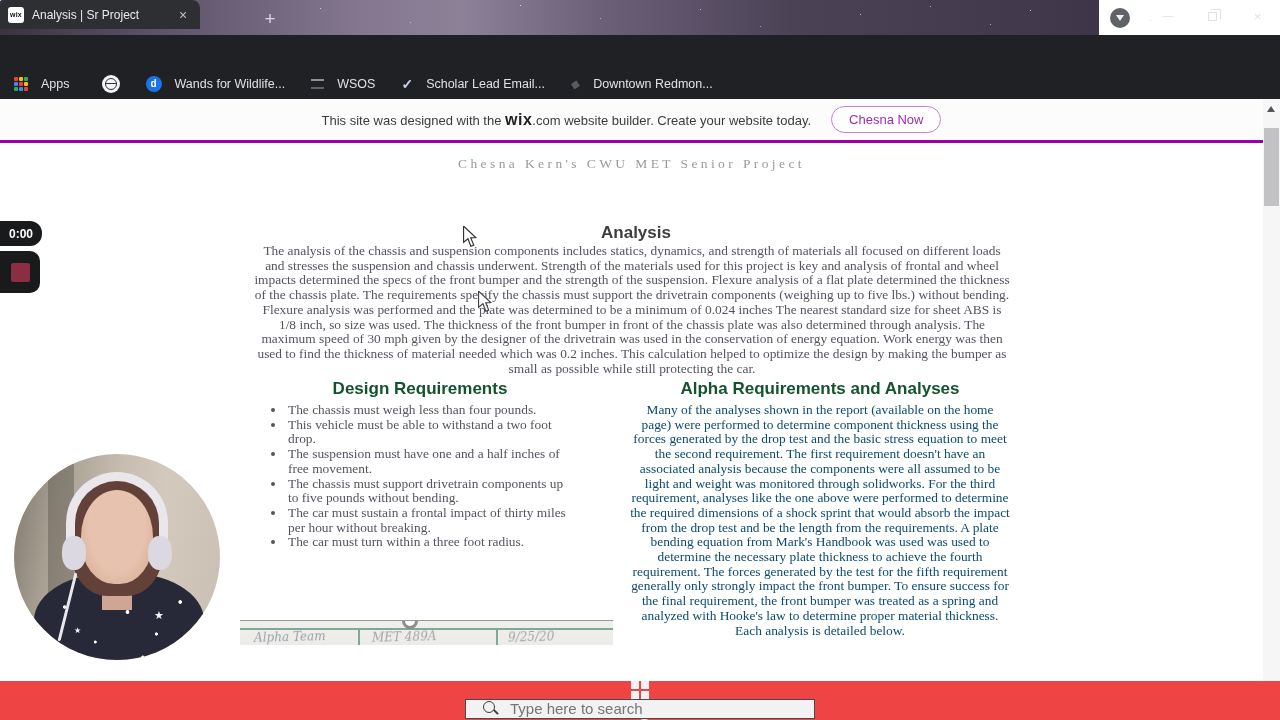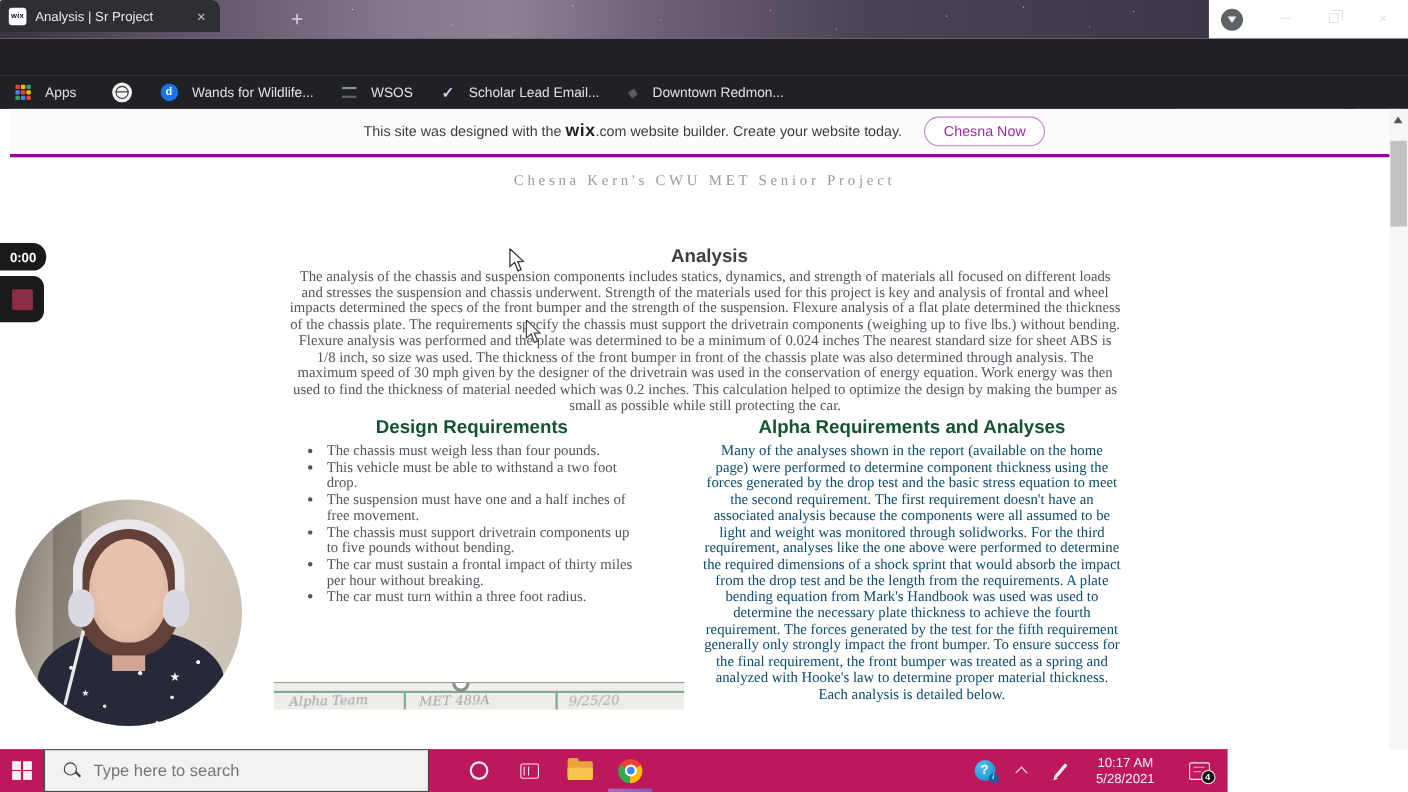--- a/index.html
+++ b/index.html
@@ -62,21 +62,21 @@
   .appsgrid i { border-radius:1px; }
   .globe { width:18px; height:18px; border-radius:50%; background:#f1f3f4; position:relative; margin-left:6px; }
   .globe:before { content:""; position:absolute; inset:3px; border:1.2px solid #333; border-radius:50%; }
   .globe:after { content:""; position:absolute; left:3px; right:3px; top:8px; height:1.2px; background:#333; }
   .bmdot-blue { width:16px; height:16px; border-radius:50%; background:#1a73e8; color:#fff; font-size:10px; font-weight:bold; text-align:center; line-height:16px; }
   .bm-wsos { width:13px; height:10px; border-top:2px solid #8d9096; border-bottom:2px solid #5f6369; }
   .bm-check { color:#c7d2ec; font-size:14px; font-weight:bold; }
   .bm-diamond { color:#595a63; font-size:12px; transform:rotate(12deg); display:inline-block; }
 
   
-  .page { left:9px; top:99px; width:1263px; height:546px; background:#fff; overflow:hidden; }
+  .page { left:0; top:99px; width:1263px; height:546px; background:#fff; overflow:hidden; }
   .banner { left:0; top:0; width:1263px; height:41px; background:#fcfcfc; display:flex; align-items:center; justify-content:center; }
   .banner-text { font-size:13px; color:#3c3c3c; }
   .wix-logo { font-weight:bold; font-size:16px; color:#222; letter-spacing:.5px; }
   .startnow { margin-left:20px; border:1px solid #c77fd2; color:#9d2baa; border-radius:16px; padding:5px 17px; font-size:13px; background:#fff; }
   .magenta-line { left:0; top:41px; width:1263px; height:2.5px; background:#9b00a5; }
   .site-title { left:0; top:57px; width:1263px; text-align:center; font-family:"Liberation Serif", serif;
                 font-size:13.5px; letter-spacing:3.4px; color:#9a9a9a; }
   .h-analysis { left:0; top:124px; width:1272px; text-align:center; font-size:17px; font-weight:bold; color:#3e3e3e; }
   .intro { left:254px; top:145px; width:756px; text-align:center; font-family:"Liberation Serif", serif;
            font-size:13.4px; line-height:14.7px; color:#545460; }
@@ -133,21 +133,21 @@
     background:radial-gradient(ellipse at 50% 38%, #e7c2ae 0 55%, #d3a78f 100%); border-radius:50% 50% 46% 46%; }
   .wc-hpband { position:absolute; left:52px; top:18px; width:102px; height:80px; border:9px solid #e9e7ec;
     border-bottom:none; border-radius:60px 60px 0 0; }
   .wc-cup { position:absolute; width:24px; height:34px; background:#dcd8e2; border-radius:45%; }
   .wc-wire { position:absolute; left:52px; top:118px; width:3px; height:70px; background:#e9e7ec; transform:rotate(14deg); border-radius:2px; }
 
   
   .cursor svg { display:block; }
 
   
-  .taskbar { left:0; top:681px; width:1116px; height:39px; background:#be185d; display:flex; align-items:center; }
+  .taskbar { left:0; top:681px; width:1280px; height:39px; background:#ef4444; display:flex; align-items:center;flex-direction:column; }
   .startbtn { width:40px; height:39px; display:flex; align-items:center; justify-content:center; }
   .winlogo { display:grid; grid-template-columns:8px 8px; grid-template-rows:8px 8px; gap:1.5px; }
   .winlogo i { background:#f2f2f2; }
   .tb-search { width:350px; height:39px; background:#f2f2f2; border:1px solid #4a4a4a; display:flex; align-items:center; }
   .tb-search input { border:none; outline:none; background:transparent; font-size:15px; color:#3d3d3d; width:260px;
                      font-family:"Liberation Sans", sans-serif; }
   .mag { position:relative; width:18px; height:18px; margin:0 10px 0 16px; }
   .mag:before { content:""; position:absolute; left:1px; top:1px; width:10px; height:10px; border:1.8px solid #3d3d3d; border-radius:50%; }
   .mag:after { content:""; position:absolute; left:11px; top:11px; width:6px; height:1.8px; background:#3d3d3d; transform:rotate(45deg); }
   .tbic { width:46px; height:39px; display:flex; align-items:center; justify-content:center; position:relative; }

